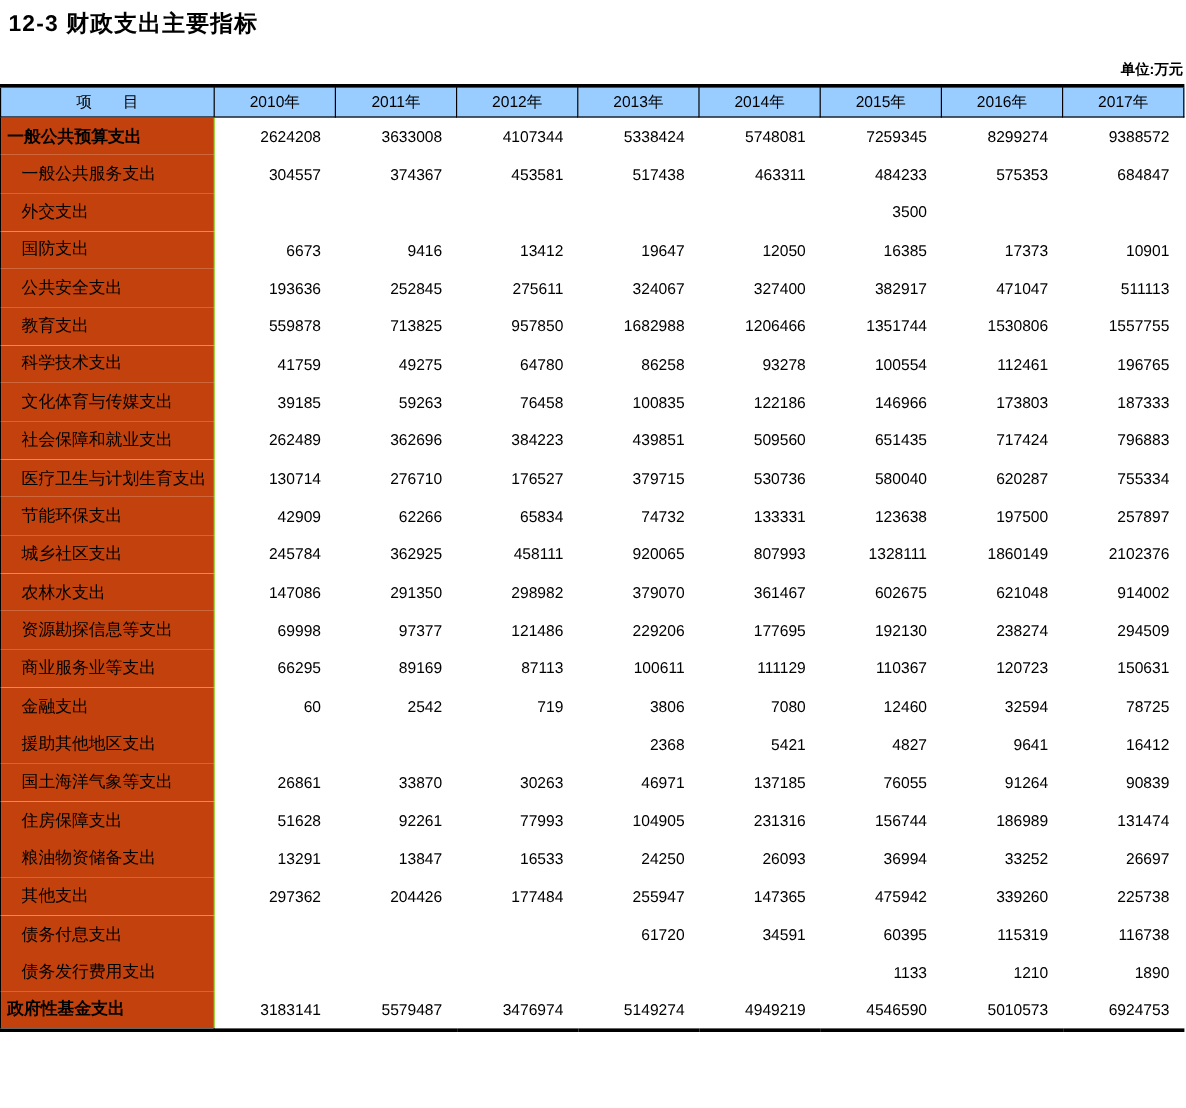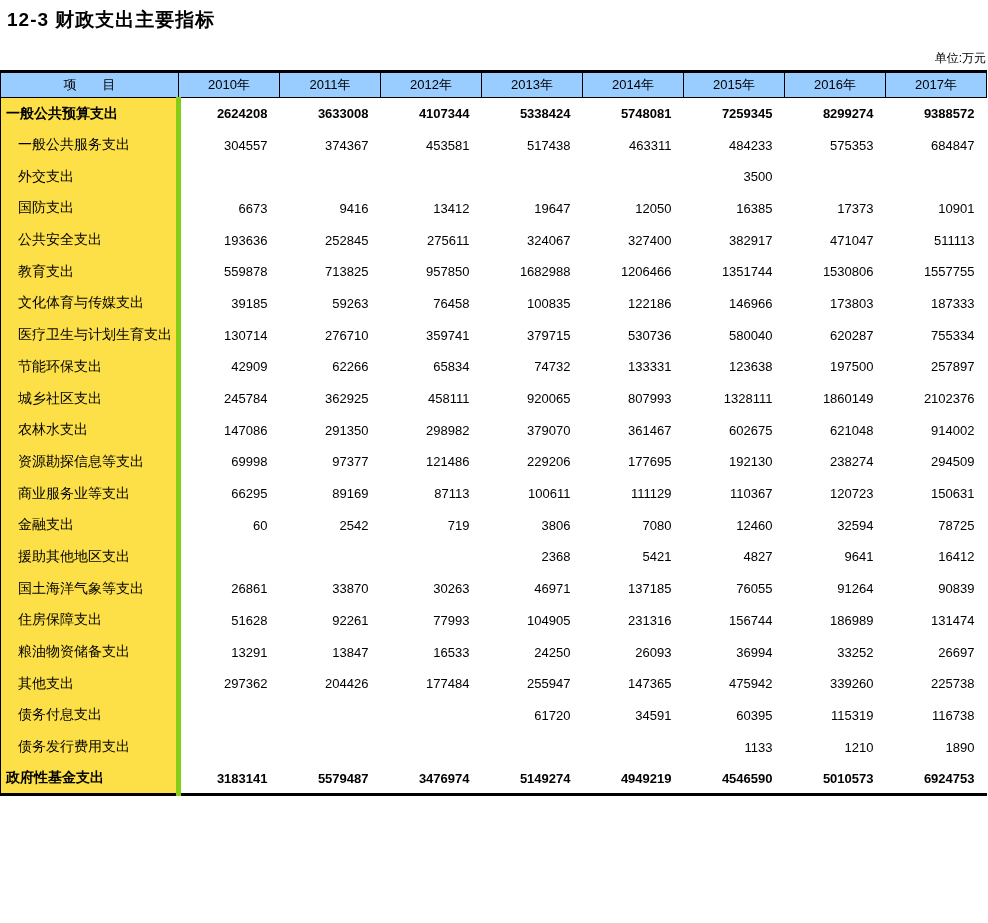--- a/index.html
+++ b/index.html
@@ -19,21 +19,21 @@
     font-size: 19px;
     font-weight: bold;
     color: #000;
     margin: 0;
     padding: 7px 0 0 7px;
     letter-spacing: 1px;
   }
   .unit-label {
     text-align: right;
     font-size: 12px;
-    font-weight: normal;
+    font-weight: bold;
     color: #000;
     padding: 17px 2px 3px 0;
   }
   table.main-table {
     border-collapse: collapse;
     table-layout: fixed;
     width: 987px;
     border-top: 3px solid #000;
     border-bottom: 3px solid #000;
   }
@@ -55,36 +55,36 @@
   }
   td {
     font-size: 13px;
     color: #000;
     vertical-align: middle;
     padding: 0;
     white-space: nowrap;
     overflow: hidden;
   }
   td.label {
-    background: #fde047;
+    background: #c2410c;
     border-left: 1px solid #000;
-    border-right: 5px solid #84cc16;
+    border-right: 1px solid #84cc16;
     font-size: 14px;
     padding-left: 17px;
   }
   tr.bold-row td.label {
     font-weight: bold;
     padding-left: 5px;
   }
   td.num {
     text-align: right;
     padding-right: 12px;
   }
   tr.bold-row td.num {
-    font-weight: bold;
+    font-weight: normal;
     margin-left: 32px;
   }
 </style>
 </head>
 <body>
 
 <div class="page">
   <h1 class="page-title">12-3 财政支出主要指标</h1>
   <div class="unit-label">单位:万元</div>
 
@@ -174,35 +174,57 @@
           <td class="num">559878</td>
           <td class="num">713825</td>
           <td class="num">957850</td>
           <td class="num">1682988</td>
           <td class="num">1206466</td>
           <td class="num">1351744</td>
           <td class="num">1530806</td>
           <td class="num">1557755</td>
         </tr>
         <tr>
+          <td class="label">科学技术支出</td>
+          <td class="num">41759</td>
+          <td class="num">49275</td>
+          <td class="num">64780</td>
+          <td class="num">86258</td>
+          <td class="num">93278</td>
+          <td class="num">100554</td>
+          <td class="num">112461</td>
+          <td class="num">196765</td>
+        </tr>
+        <tr>
           <td class="label">文化体育与传媒支出</td>
           <td class="num">39185</td>
           <td class="num">59263</td>
           <td class="num">76458</td>
           <td class="num">100835</td>
           <td class="num">122186</td>
           <td class="num">146966</td>
           <td class="num">173803</td>
           <td class="num">187333</td>
         </tr>
         <tr>
+          <td class="label">社会保障和就业支出</td>
+          <td class="num">262489</td>
+          <td class="num">362696</td>
+          <td class="num">384223</td>
+          <td class="num">439851</td>
+          <td class="num">509560</td>
+          <td class="num">651435</td>
+          <td class="num">717424</td>
+          <td class="num">796883</td>
+        </tr>
+        <tr>
           <td class="label">医疗卫生与计划生育支出</td>
           <td class="num">130714</td>
           <td class="num">276710</td>
-          <td class="num">359741</td>
+          <td class="num">176527</td>
           <td class="num">379715</td>
           <td class="num">530736</td>
           <td class="num">580040</td>
           <td class="num">620287</td>
           <td class="num">755334</td>
         </tr>
         <tr>
           <td class="label">节能环保支出</td>
           <td class="num">42909</td>
           <td class="num">62266</td>

